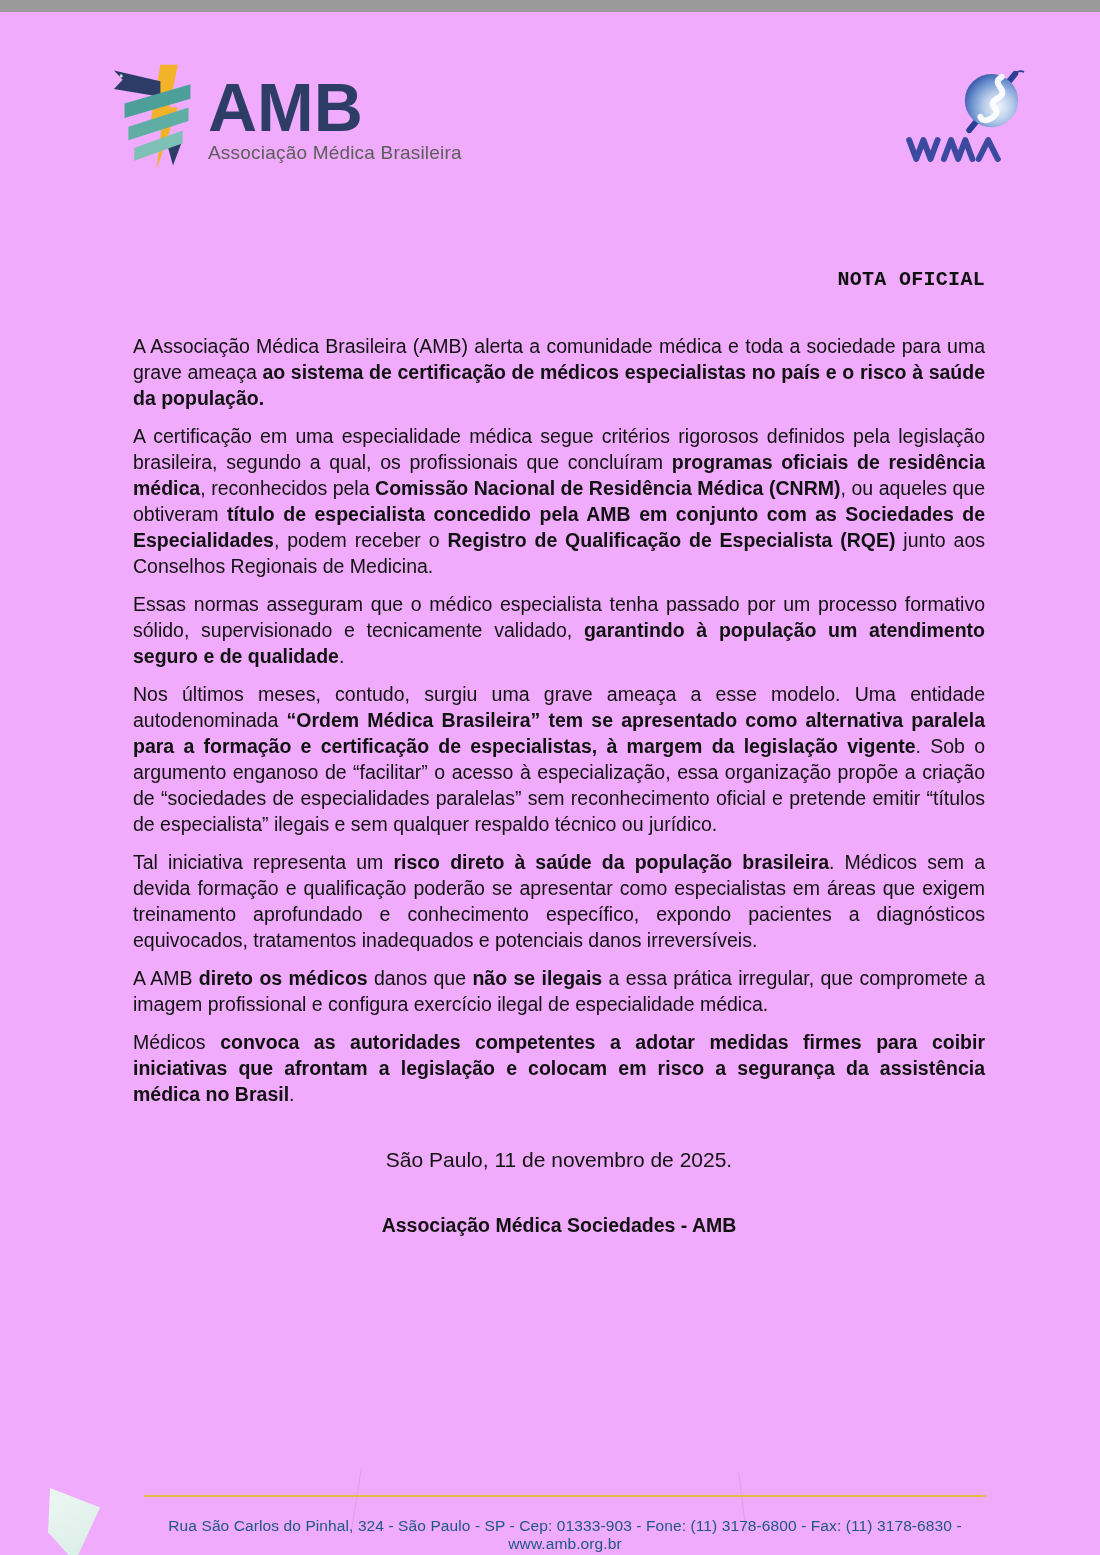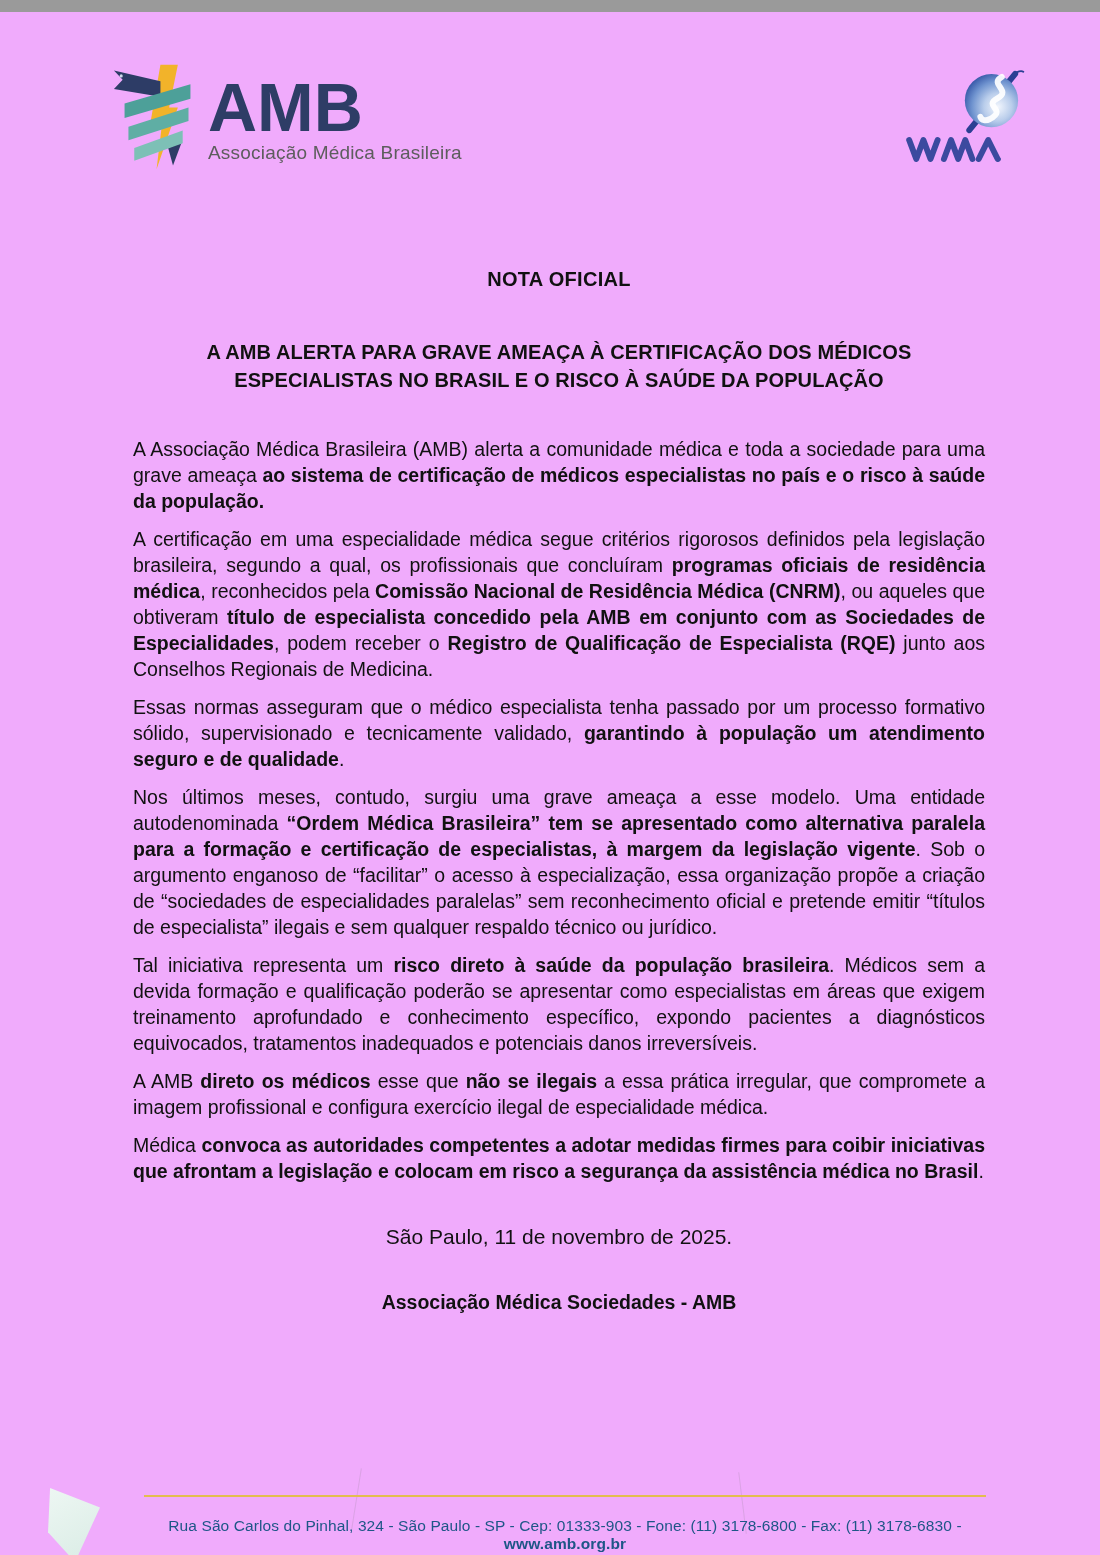--- a/index.html
+++ b/index.html
@@ -13,37 +13,37 @@
   .amb-icon svg{width:92px;height:110px;display:block;}
   .amb-textcol{margin-left:4px;padding-top:14px;}
   .amb-wordmark{font-size:68px;line-height:58px;font-weight:bold;color:#2e3d66;letter-spacing:0;}
   .amb-subtitle{font-size:19px;color:#5d5d5d;margin-top:6px;letter-spacing:.2px;}
   .wma-globe{position:absolute;left:948px;top:53px;width:84px;height:74px;}
   .wma-globe svg{width:84px;height:74px;display:block;}
   .wma-letters{position:absolute;left:906px;top:124px;width:98px;height:27px;}
   .wma-letters svg{width:98px;height:27px;display:block;}
   
   .doc{position:absolute;left:133px;top:256px;width:852px;}
-  .kicker{text-align:center;font-weight:bold;font-size:20px;letter-spacing:.3px;}
+  .kicker{text-align:right;font-weight:bold;font-size:20px;letter-spacing:.3px;font-family:Liberation Mono, monospace;}
   .doc-title{
     margin:47px auto 0 auto;max-width:824px;text-align:center;
     font-weight:bold;font-size:20px;line-height:28px;letter-spacing:.1px;
   }
   .body-text{margin-top:42px;}
   .para{margin:0 0 12px 0;font-size:19.5px;line-height:26px;text-align:justify;}
   .para .b{font-weight:bold;}
   .date-line{margin-top:41px;text-align:center;font-size:21px;}
   .signature{margin-top:42px;text-align:center;font-size:19.5px;font-weight:bold;}
   
   .footer-divider{position:absolute;left:144px;top:1483px;width:842px;height:2px;background:#e2bd4e;}
   .footer-address{
     position:absolute;left:144px;top:1505px;width:842px;text-align:center;
     font-size:15.5px;color:#1e5687;letter-spacing:.1px;
   }
-  .footer-website{font-weight:bold;}
+  .footer-website{font-weight:normal;}
   .corner-watermark{
     position:absolute;left:48px;top:1472px;width:52px;height:78px;
     background:linear-gradient(150deg,#eef7f3 0%,#d9ece5 100%);
     clip-path:polygon(4% 5%,100% 30%,52% 100%,0 62%);
   }
   .scan-line{position:absolute;width:1px;height:62px;background:rgba(120,120,120,.18);}
   .scan-line.a{left:356px;top:1456px;transform:rotate(9deg);}
   .scan-line.b{left:742px;top:1460px;transform:rotate(-7deg);}
   .bottom-smudge{position:absolute;left:0;top:1549px;width:1100px;height:4px;background:#ececec;}
 </style>
@@ -93,29 +93,28 @@
         <polyline points="4,5 13,29 22,5 31,29 40,5"></polyline>
         <polyline points="48,29 57,5 66,29 75,5 84,29"></polyline>
         <polyline points="92,29 104,5 116,29"></polyline>
       </g>
       <circle cx="118" cy="29" r="2" fill="#3b4a9f"></circle>
     </svg>
   </div>
 
   <div class="doc">
     <div class="kicker">NOTA OFICIAL</div>
-    <div class="doc-title">A AMB ALERTA PARA GRAVE AMEAÇA À CERTIFICAÇÃO DOS MÉDICOS ESPECIALISTAS NO BRASIL E O RISCO À SAÚDE DA POPULAÇÃO</div>
     <div class="body-text">
         <p class="para"><span>A Associação Médica Brasileira (AMB) alerta a comunidade médica e toda a sociedade para uma grave ameaça </span><span class="b">ao sistema de certificação de médicos especialistas no país e o risco à saúde da população.</span></p>
         <p class="para"><span>A certificação em uma especialidade médica segue critérios rigorosos definidos pela legislação brasileira, segundo a qual, os profissionais que concluíram </span><span class="b">programas oficiais de residência médica</span><span>, reconhecidos pela </span><span class="b">Comissão Nacional de Residência Médica (CNRM)</span><span>, ou aqueles que obtiveram </span><span class="b">título de especialista concedido pela AMB em conjunto com as Sociedades de Especialidades</span><span>, podem receber o </span><span class="b">Registro de Qualificação de Especialista (RQE)</span><span> junto aos Conselhos Regionais de Medicina.</span></p>
         <p class="para"><span>Essas normas asseguram que o médico especialista tenha passado por um processo formativo sólido, supervisionado e tecnicamente validado, </span><span class="b">garantindo à população um atendimento seguro e de qualidade</span><span>.</span></p>
         <p class="para"><span>Nos últimos meses, contudo, surgiu uma grave ameaça a esse modelo. Uma entidade autodenominada </span><span class="b">“Ordem Médica Brasileira” tem se apresentado como alternativa paralela para a formação e certificação de especialistas, à margem da legislação vigente</span><span>. Sob o argumento enganoso de “facilitar” o acesso à especialização, essa organização propõe a criação de “sociedades de especialidades paralelas” sem reconhecimento oficial e pretende emitir “títulos de especialista” ilegais e sem qualquer respaldo técnico ou jurídico.</span></p>
         <p class="para"><span>Tal iniciativa representa um </span><span class="b">risco direto à saúde da população brasileira</span><span>. Médicos sem a devida formação e qualificação poderão se apresentar como especialistas em áreas que exigem treinamento aprofundado e conhecimento específico, expondo pacientes a diagnósticos equivocados, tratamentos inadequados e potenciais danos irreversíveis.</span></p>
-        <p class="para"><span>A AMB </span><span class="b">direto os médicos</span><span> esse que </span><span class="b">não se ilegais</span><span> a essa prática irregular, que compromete a imagem profissional e configura exercício ilegal de especialidade médica.</span></p>
-        <p class="para"><span>Médica </span><span class="b">convoca as autoridades competentes a adotar medidas firmes para coibir iniciativas que afrontam a legislação e colocam em risco a segurança da assistência médica no Brasil</span><span>.</span></p>
+        <p class="para"><span>A AMB </span><span class="b">direto os médicos</span><span> danos que </span><span class="b">não se ilegais</span><span> a essa prática irregular, que compromete a imagem profissional e configura exercício ilegal de especialidade médica.</span></p>
+        <p class="para"><span>Médicos </span><span class="b">convoca as autoridades competentes a adotar medidas firmes para coibir iniciativas que afrontam a legislação e colocam em risco a segurança da assistência médica no Brasil</span><span>.</span></p>
       </div>
     <div class="date-line">São Paulo, 11 de novembro de 2025.</div>
     <div class="signature">Associação Médica Sociedades - AMB</div>
   </div>
 
   <div class="corner-watermark"></div>
   <div class="scan-line a"></div>
   <div class="scan-line b"></div>
   <div class="footer-divider"></div>
   <div class="footer-address">

